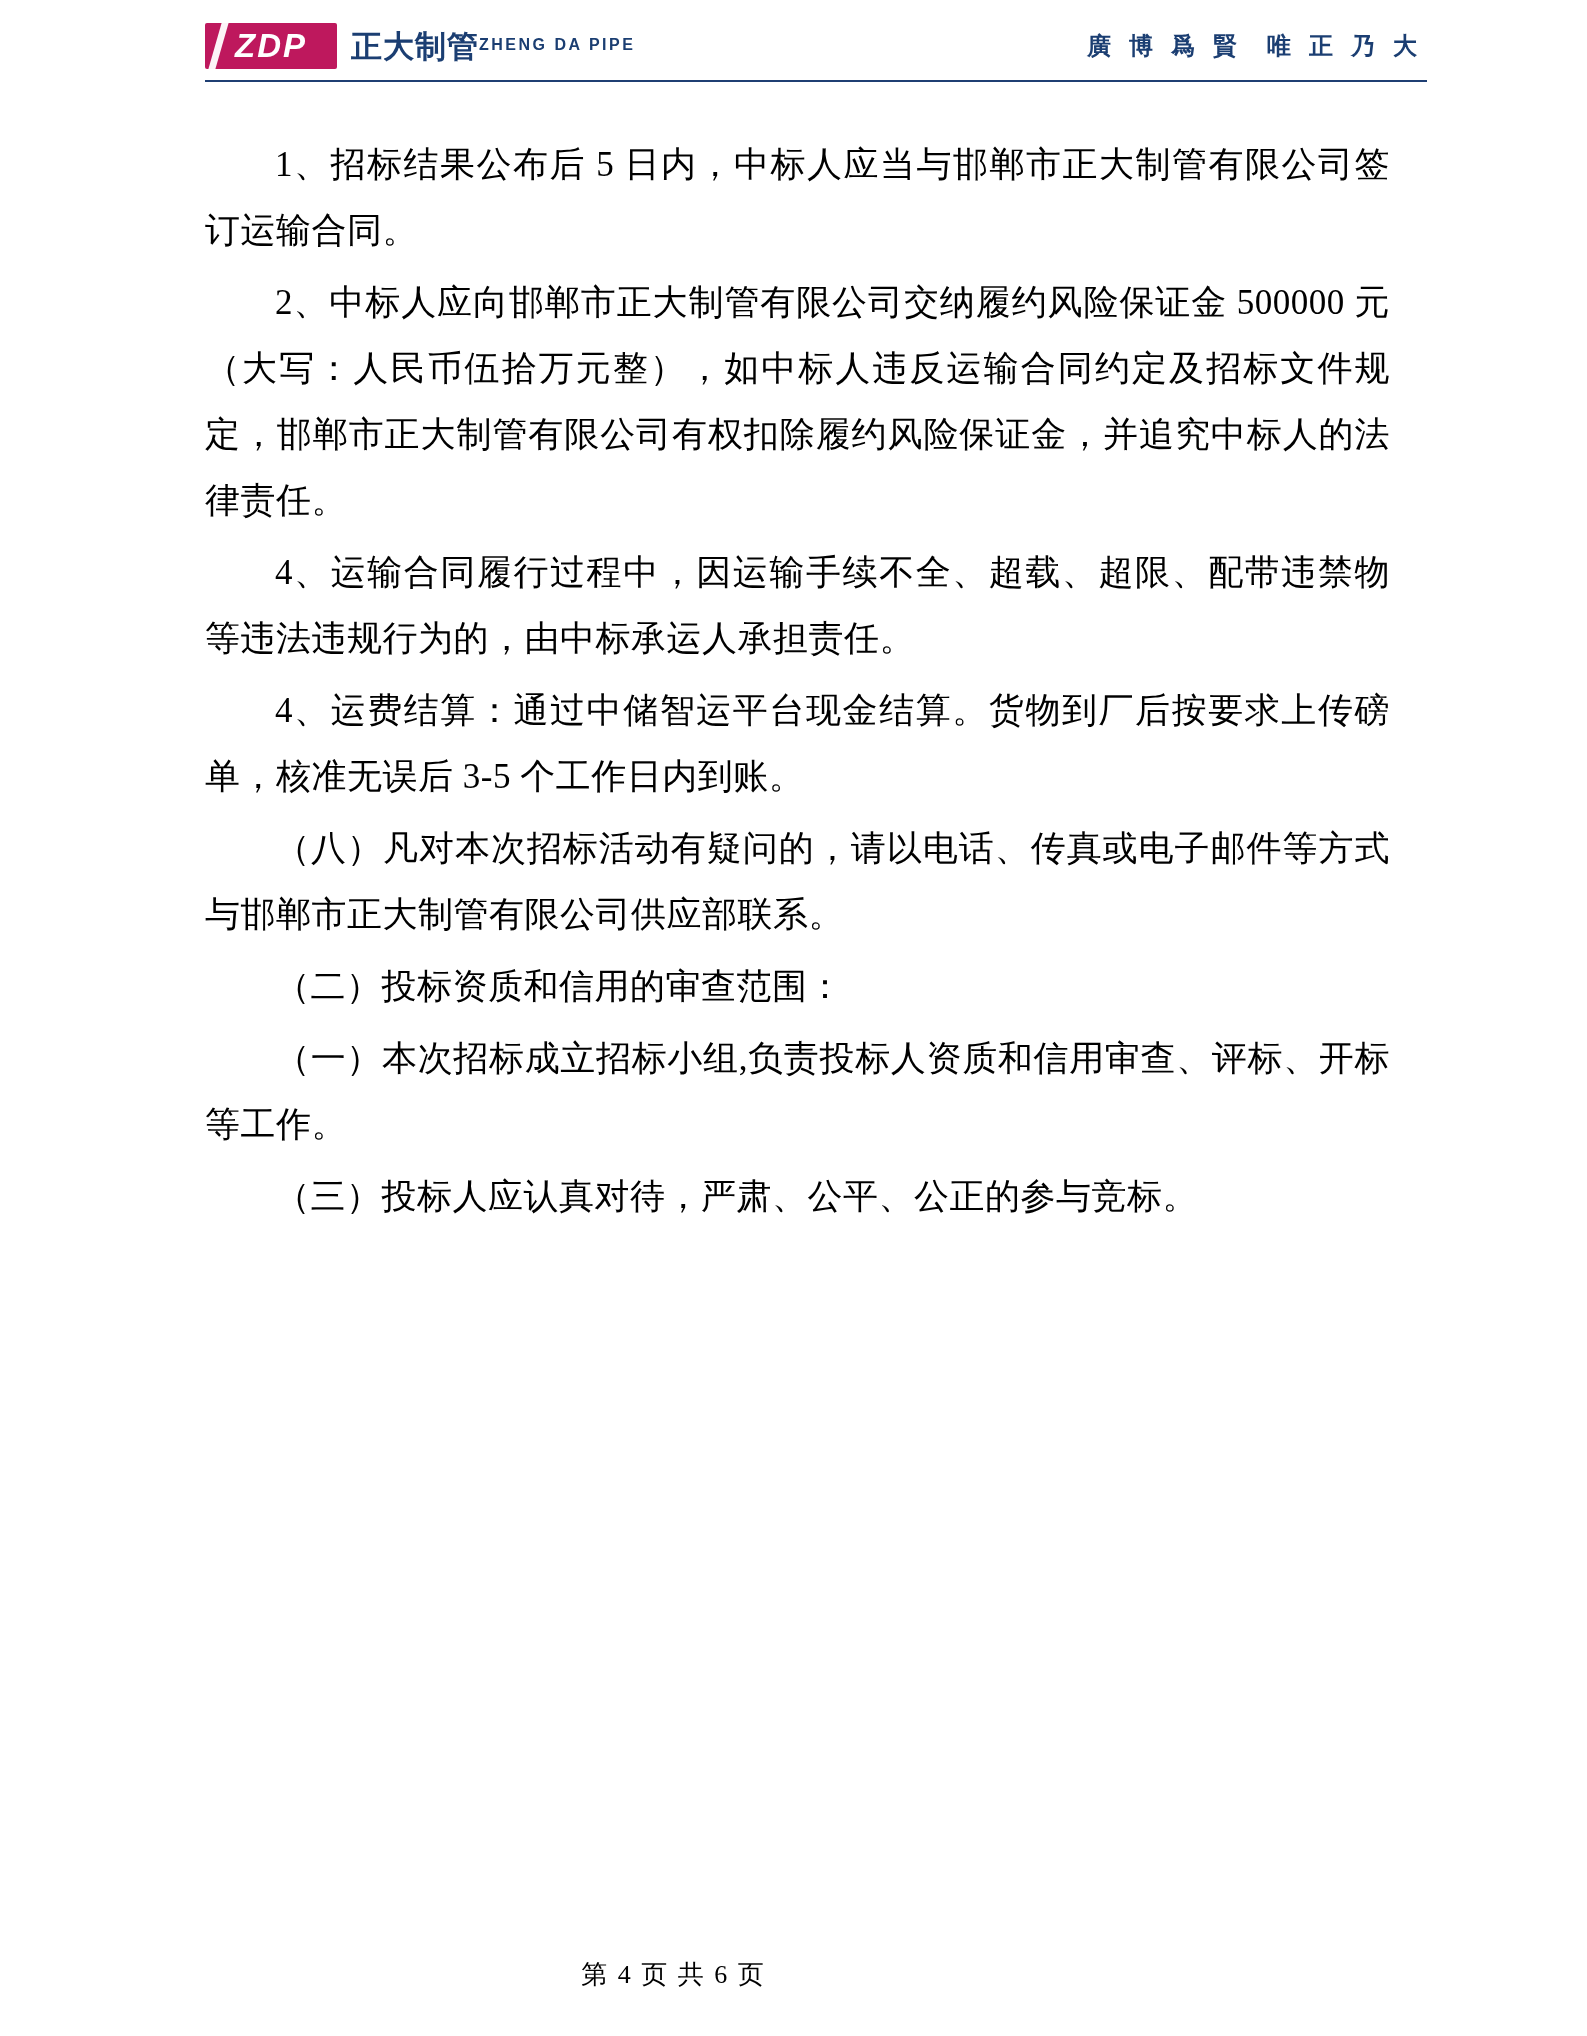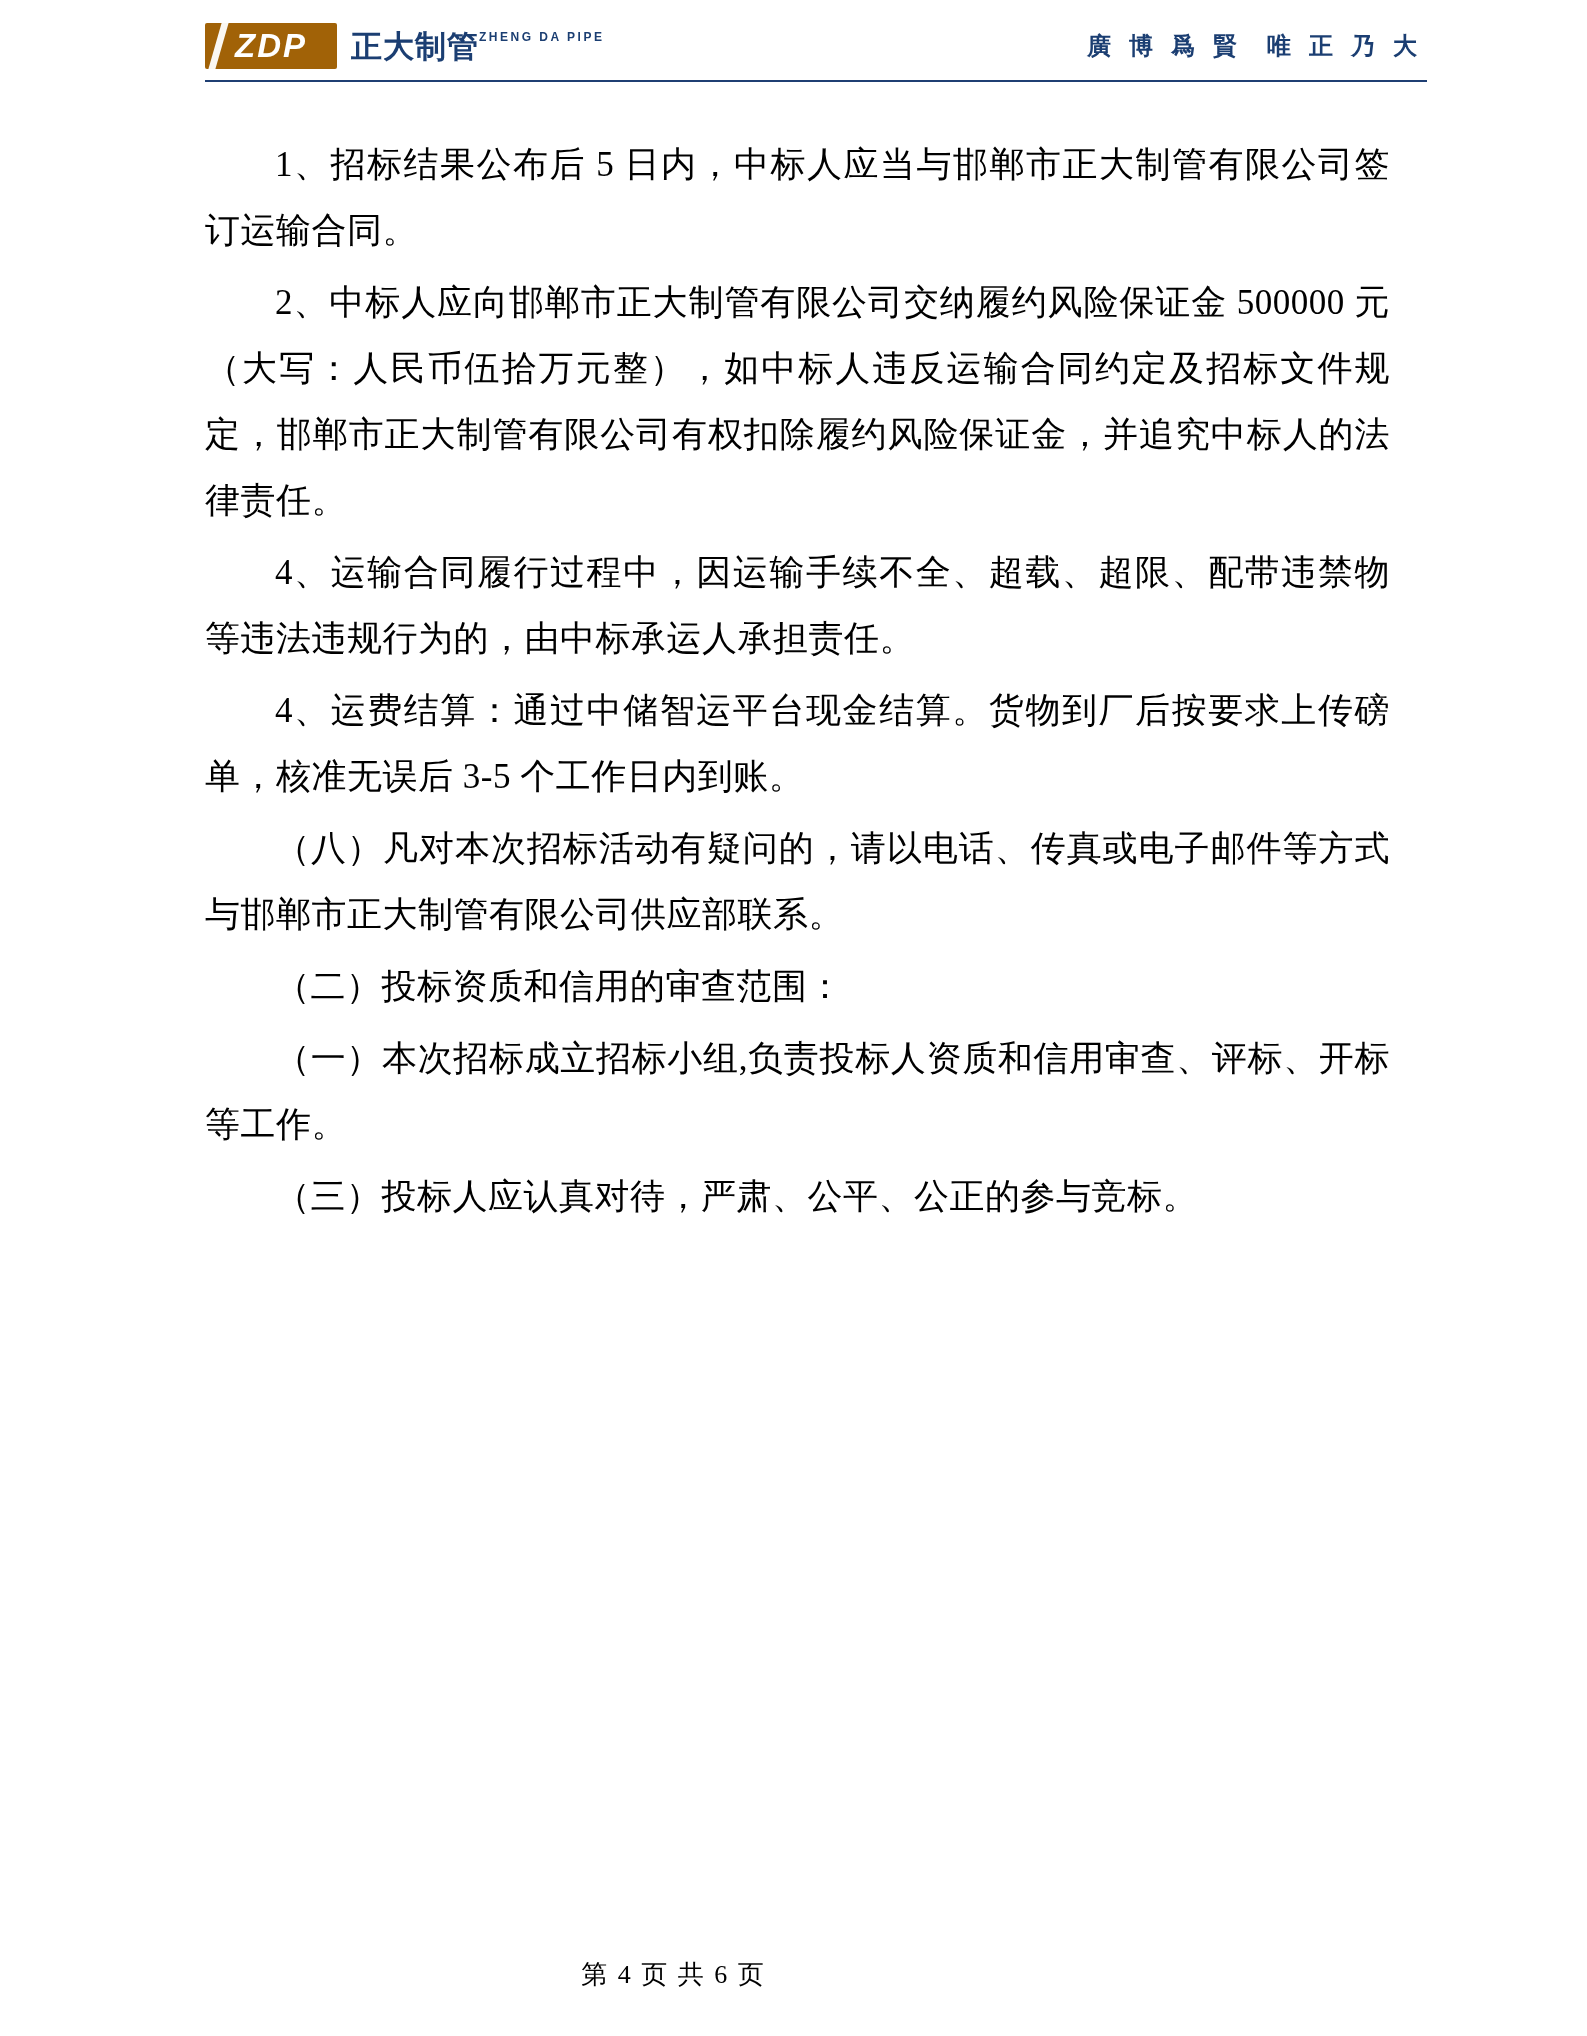--- a/index.html
+++ b/index.html
@@ -54,21 +54,21 @@
 
   .logo-block {
     display: flex;
     align-items: center;
     gap: 14px;
   }
   .logo-mark {
     position: relative;
     width: 132px;
     height: 46px;
-    background: #a16207;
+    background: #be185d;
     display: flex;
     align-items: center;
     justify-content: center;
     border-radius: 2px;
   }
   .logo-mark .zdp {
     font-family: "Liberation Sans", sans-serif;
     font-weight: bold;
     font-style: italic;
     font-size: 33px;
@@ -93,23 +93,24 @@
   .logo-cn {
     font-family: "Liberation Sans", sans-serif;
     font-weight: bold;
     font-size: 31px;
     color: #1b3e72;
     letter-spacing: 1px;
   }
   .logo-en {
     font-family: "Liberation Sans", sans-serif;
     font-weight: bold;
-    font-size: 12px;
+    font-size: 16px;
     color: #1b3e72;
     letter-spacing: 2.5px;
+    margin-top: 6px;
   }
 
   .header-slogan {
     font-family: "Liberation Serif", serif;
     font-weight: bold;
     font-size: 24px;
     color: #1b3e72;
     letter-spacing: 6px;
     white-space: nowrap;
     padding-right: 4px;

